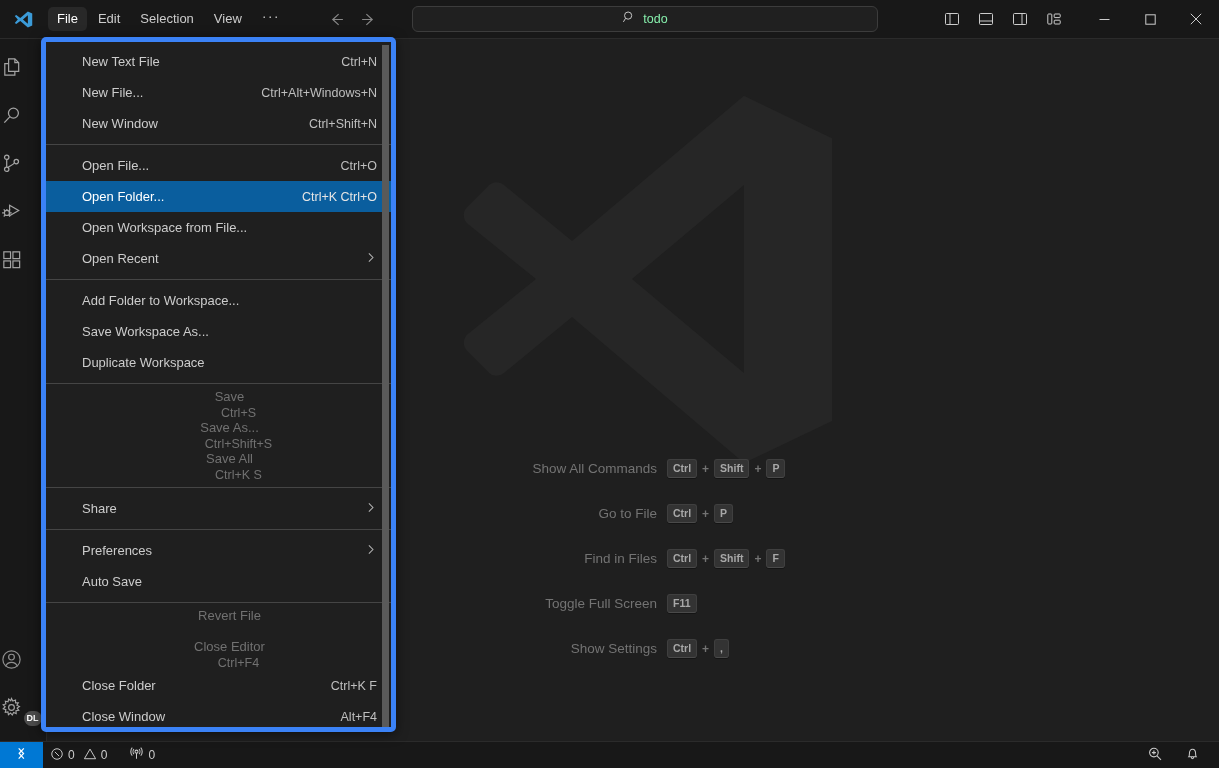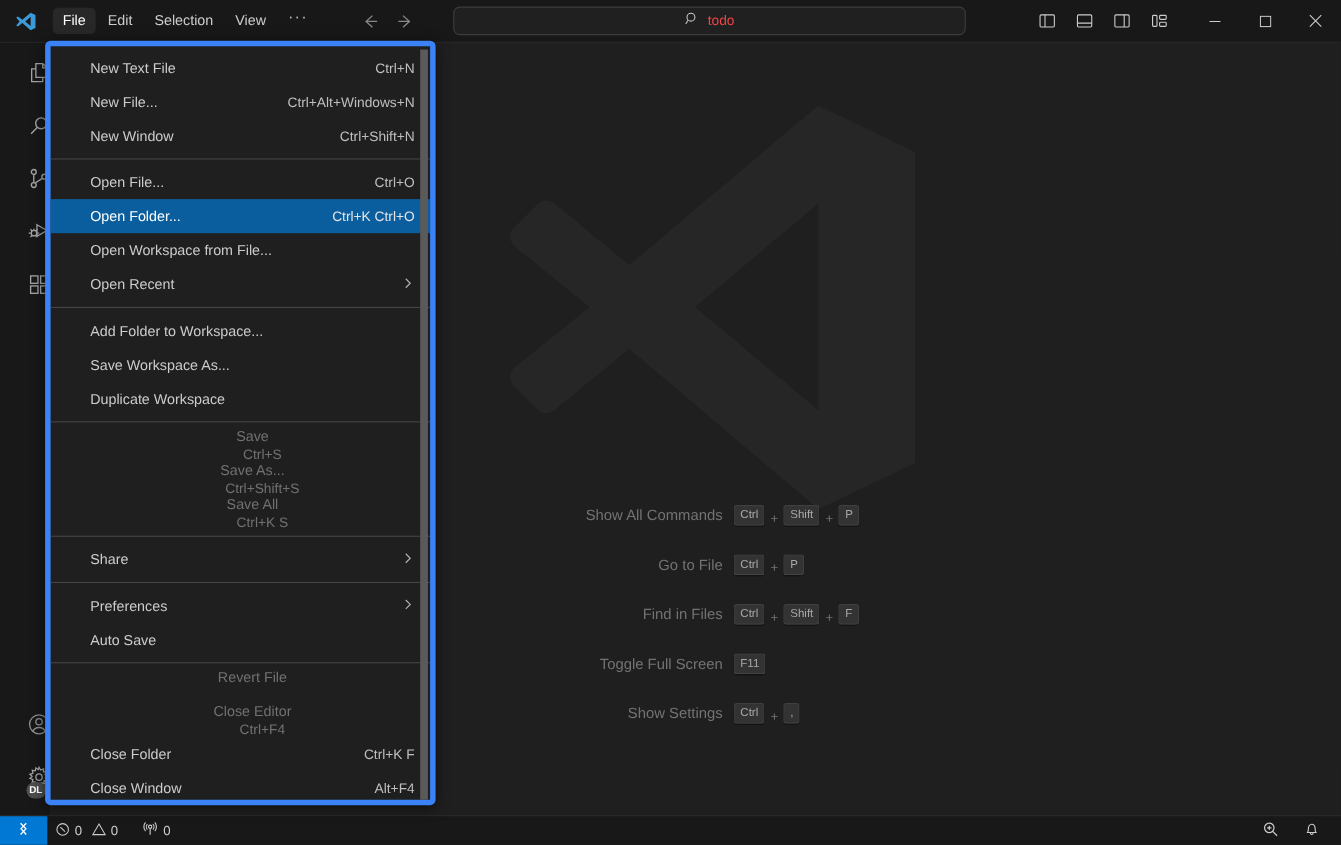--- a/index.html
+++ b/index.html
@@ -36,37 +36,37 @@
 
   #command-center {
     position: absolute; left: 412px; top: 6px;
     width: 466px; height: 26px;
     background: #202020;
     border: 1px solid #3c3c3c;
     border-radius: 6px;
     display: flex; align-items: center; justify-content: center;
     gap: 7px;
   }
-  #command-center .cc-text { font-size: 12.5px; color: #ef4444; }
+  #command-center .cc-text { font-size: 12.5px; color: #86efac; }
 
   #window-area { position: absolute; right: 0; top: 0; height: 38px; display: flex; align-items: center; }
   #layout-controls { display: flex; align-items: center; gap: 8px; padding-right: 14px; }
   .layout-btn { width: 26px; height: 26px; display: flex; align-items: center; justify-content: center; }
   .win-btn { width: 46px; height: 38px; display: flex; align-items: center; justify-content: center; }
 
   
   #activitybar {
     position: absolute; left: 0; top: 39px; width: 47px; height: 702px;
     background: #181818;
     border-right: 1px solid #2b2b2b;
     display: flex; flex-direction: column; align-items: center;
   }
   #activity-top { display: flex; flex-direction: column; align-items: center; padding-top: 6px; }
   #activity-bottom { margin-top: auto; display: flex; flex-direction: column; align-items: center; padding-bottom: 8px; }
-  .act-item { width: 47px; height: 48px; display: flex; align-items: center; justify-content: flex-end; position: relative; cursor: pointer; }
+  .act-item { width: 47px; height: 48px; display: flex; align-items: center; justify-content: flex-start; position: relative; cursor: pointer; }
   .act-item svg { opacity: .78; }
   .badge-dl {
     position: absolute; right: 5px; bottom: 7px;
     background: #4d4d4d; color: #ffffff;
     font-size: 9px; line-height: 14px;
     min-width: 17px; height: 15px; border-radius: 8px;
     text-align: center; padding: 0 3px; font-weight: 600;
   }
 
   
@@ -77,21 +77,21 @@
   #watermark-logo {
     position: absolute; left: 353px; top: 40px; width: 500px; height: 400px;
     opacity: 1;
   }
   #shortcut-list {
     position: absolute; left: 0; top: 420px; width: 1172px;
     display: flex; flex-direction: column; align-items: center; gap: 26px;
   }
   .sc-row { display: flex; align-items: center; gap: 10px; width: 352px; }
   .sc-label { flex: 0 0 200px; text-align: right; font-size: 13.5px; color: #737373; }
-  .sc-keys { display: flex; align-items: flex-end; gap: 5px; }
+  .sc-keys { display: flex; align-items: center; gap: 5px; font-weight: bold; }
   .kbd {
     background: #333333; border: 1px solid #3f3f3f; border-bottom-color: #4a4a4a;
     border-radius: 3px; color: #a8a8a8;
     font-size: 10.5px; line-height: 14px; padding: 1px 5px 2px;
     font-family: "Liberation Sans", sans-serif;
     box-shadow: 0 1px 0 rgba(0,0,0,.35);
   }
   .kplus { color: #737373; font-size: 12px; }
 
   

